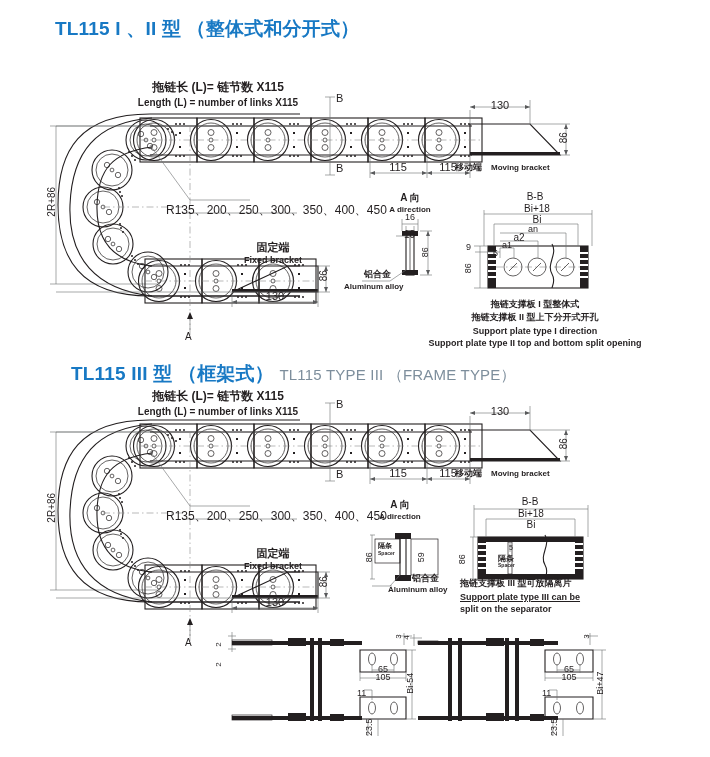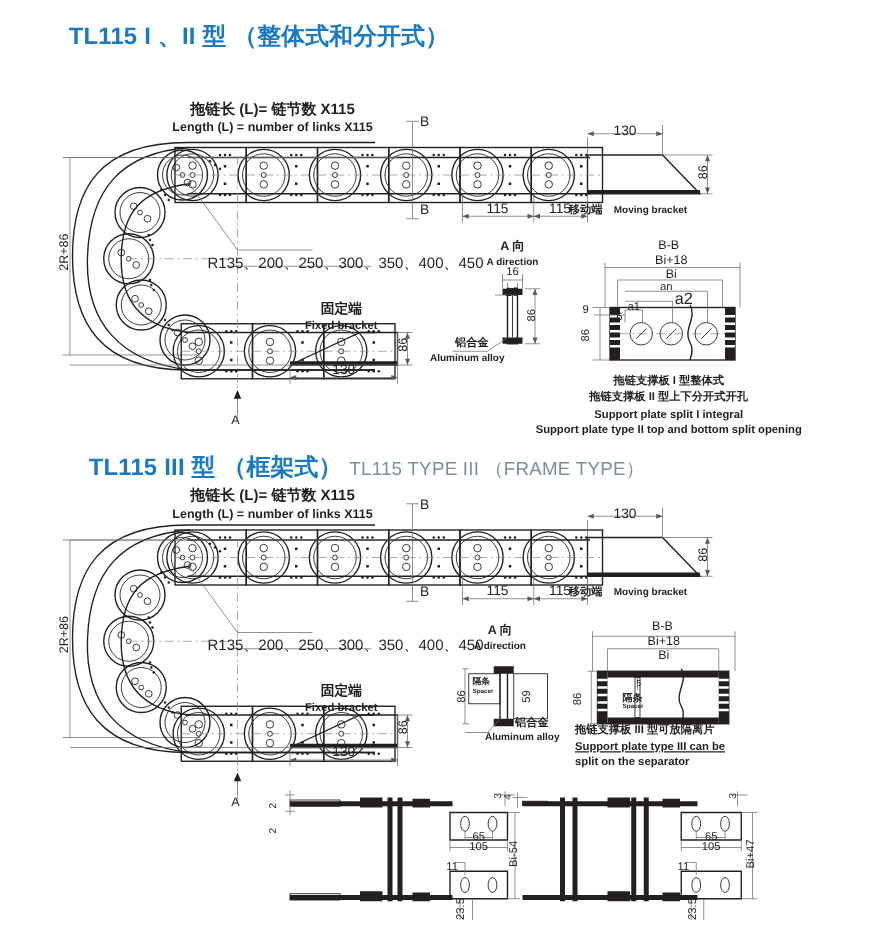--- a/index.html
+++ b/index.html
@@ -281,29 +281,29 @@
     <line x1="475" y1="252" x2="500" y2="252" class="dim"></line>
     <line x1="500" y1="248" x2="500" y2="258" class="dim"></line>
     <line x1="480" y1="246" x2="480" y2="288" class="dim"></line>
     <line x1="474" y1="246" x2="488" y2="246" class="dim"></line>
     <line x1="474" y1="288" x2="488" y2="288" class="dim"></line>
   </svg>
   <div class="lbl c" style="left:535px;top:191px;font-size:10px;">B-B</div>
   <div class="lbl c" style="left:537px;top:203px;font-size:10px;">Bi+18</div>
   <div class="lbl c" style="left:537px;top:214px;font-size:10px;">Bi</div>
   <div class="lbl c" style="left:533px;top:224px;font-size:9px;">an</div>
-  <div class="lbl c" style="left:519px;top:232px;font-size:13px;margin-left:28px;">a2</div>
+  <div class="lbl c" style="left:519px;top:232px;font-size:10px;">a2</div>
   <div class="lbl c" style="left:507px;top:240px;font-size:9px;">a1</div>
   <div class="lbl" style="left:466px;top:242px;font-size:9px;">9</div>
   <div class="lbl" style="left:493px;top:248px;font-size:9px;">6</div>
   <div class="lbl vert" style="left:463px;top:263px;font-size:9px;transform:rotate(-90deg);">86</div>
 
   <div class="lbl cn c" style="left:535px;top:299px;font-size:9px;">拖链支撑板 I 型整体式</div>
   <div class="lbl cn c" style="left:535px;top:312px;font-size:9px;">拖链支撑板 II 型上下分开式开孔</div>
-  <div class="lbl c" style="left:535px;top:326px;font-size:9px;font-weight:bold;">Support plate split I integral</div>
+  <div class="lbl c" style="left:535px;top:326px;font-size:9px;font-weight:bold;">Support plate type I direction</div>
   <div class="lbl c" style="left:535px;top:338px;font-size:9px;font-weight:bold;">Support plate type II top and bottom split opening</div>
 
   <div class="title-cn" style="left:55px;top:361px;margin-left:16px;">
     <span>TL115 III 型 （框架式）</span>
     <span class="title-en-inline">TL115 TYPE III （FRAME TYPE）</span>
   </div>
 
   <div class="lbl cn c" style="left:218px;top:390px;font-size:12px;">拖链长 (L)= 链节数 X115</div>
   <div class="lbl c" style="left:218px;top:406px;font-size:10px;font-weight:bold;">Length (L) = number of links X115</div>
 

